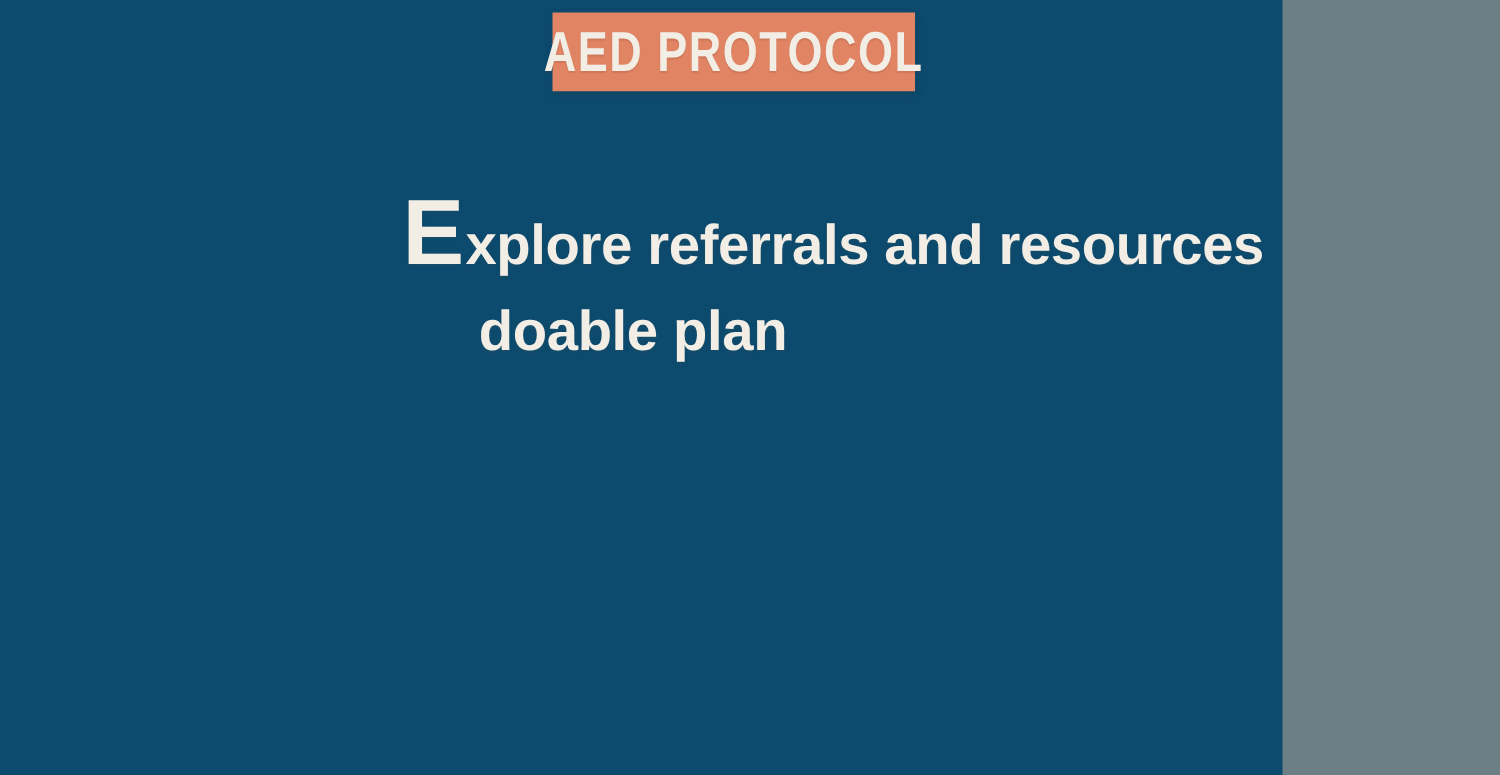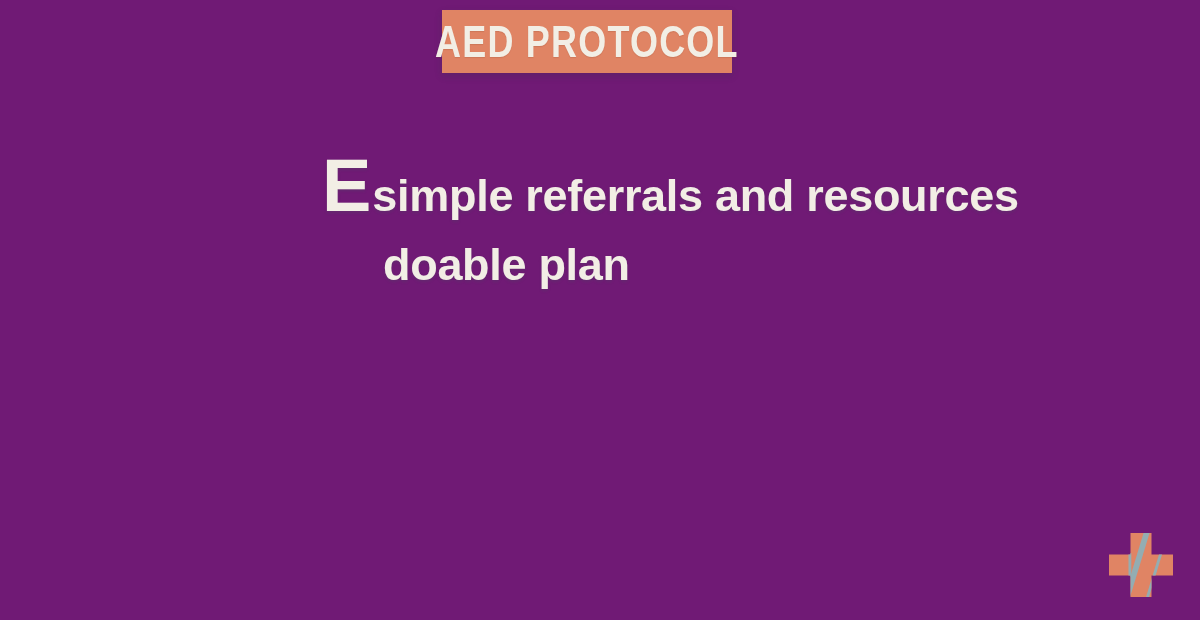--- a/index.html
+++ b/index.html
@@ -3,24 +3,24 @@
 <meta charset="utf-8">
 <title>AED Protocol Slide</title>
 <style>
   html, body {
     margin: 0;
     padding: 0;
     background: #6b7f84;
   }
   #slide {
     position: relative;
-    width: 1200px;
+    width: 1026px;
     height: 620px;
     overflow: hidden;
-    background: #701a75;
+    background: #0c4a6e;
     font-family: "Liberation Sans", sans-serif;
     -webkit-font-smoothing: antialiased;
   }
 
   
   #title-banner {
     position: absolute;
     left: 442px;
     top: 10px;
     width: 290px;
@@ -113,21 +113,21 @@
 
   <div id="title-banner">
     <span id="title-text">AED PROTOCOL</span>
   </div>
 
   <div id="protocol-list">
 
 
     <div class="protocol-item">
       <div class="protocol-line">
-        <span class="protocol-initial">E</span><span class="protocol-rest">simple referrals and resources</span>
+        <span class="protocol-initial">E</span><span class="protocol-rest">xplore referrals and resources</span>
       </div>
     </div>
 
     <div class="protocol-item">
       <span class="protocol-wrap">doable plan</span>
     </div>
 
   </div>
 
   <div id="logo-mark">

